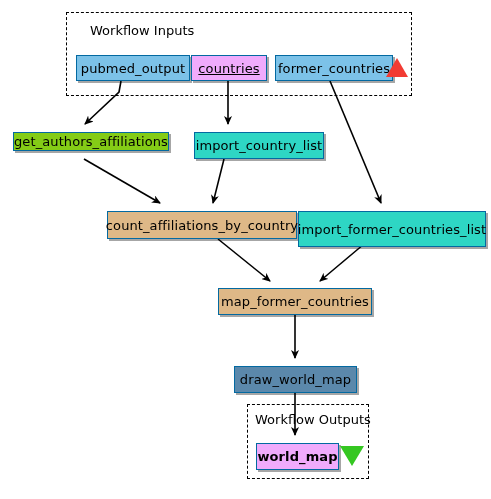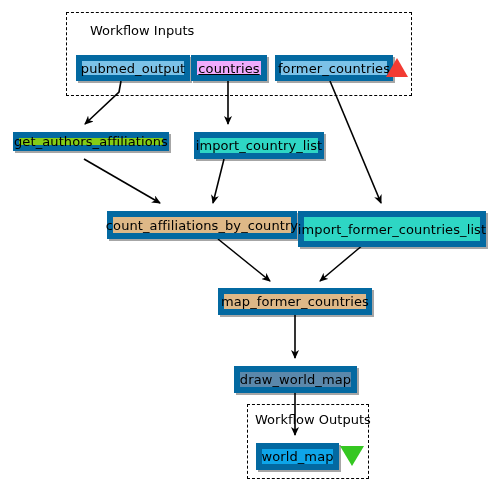--- a/index.html
+++ b/index.html
@@ -36,21 +36,21 @@
   .cluster-label {
     position: absolute;
     font-size: 13px;
     color: #000000;
     white-space: nowrap;
     line-height: 1;
   }
   .node {
     position: absolute;
     box-sizing: border-box;
-    border: 6px solid #0369a1;
+    border: 1px solid #0369a1;
     display: flex;
     align-items: center;
     justify-content: center;
     font-size: 13px;
     color: #000000;
     white-space: nowrap;
     letter-spacing: 0.1px;
   }
   .node-shadow {
     box-shadow: 2px 2px 0 0 rgba(0,0,0,0.35);
@@ -122,21 +122,21 @@
       </div>
       <div class="node node-shadow" style="left: 298px; top: 211px; width: 188px; height: 36px; background: rgb(46, 214, 196);">
         <span>import_former_countries_list</span>
       </div>
       <div class="node node-shadow" style="left: 218px; top: 288px; width: 154px; height: 27px; background: rgb(222, 184, 135);">
         <span>map_former_countries</span>
       </div>
       <div class="node node-shadow" style="left: 234px; top: 366px; width: 123px; height: 27px; background: rgb(91, 136, 171);">
         <span>draw_world_map</span>
       </div>
-      <div class="node node-shadow" style="left: 256px; top: 443px; width: 83px; height: 27px; background: #0ea5e9;">
+      <div class="node node-shadow" style="left: 256px; top: 443px; width: 83px; height: 27px; background: #f0abfc; font-weight: bold;">
         <span>world_map</span>
       </div>
     </div>
   <div id="marker-layer">
       <div class="tri tri-up" style="left: 386px; top: 58px; border-bottom-color: rgb(242, 59, 51);"></div>
       <div class="tri tri-down" style="left: 340px; top: 446px; border-top-color: rgb(53, 199, 33);"></div>
     </div>
 
 </div>
 

